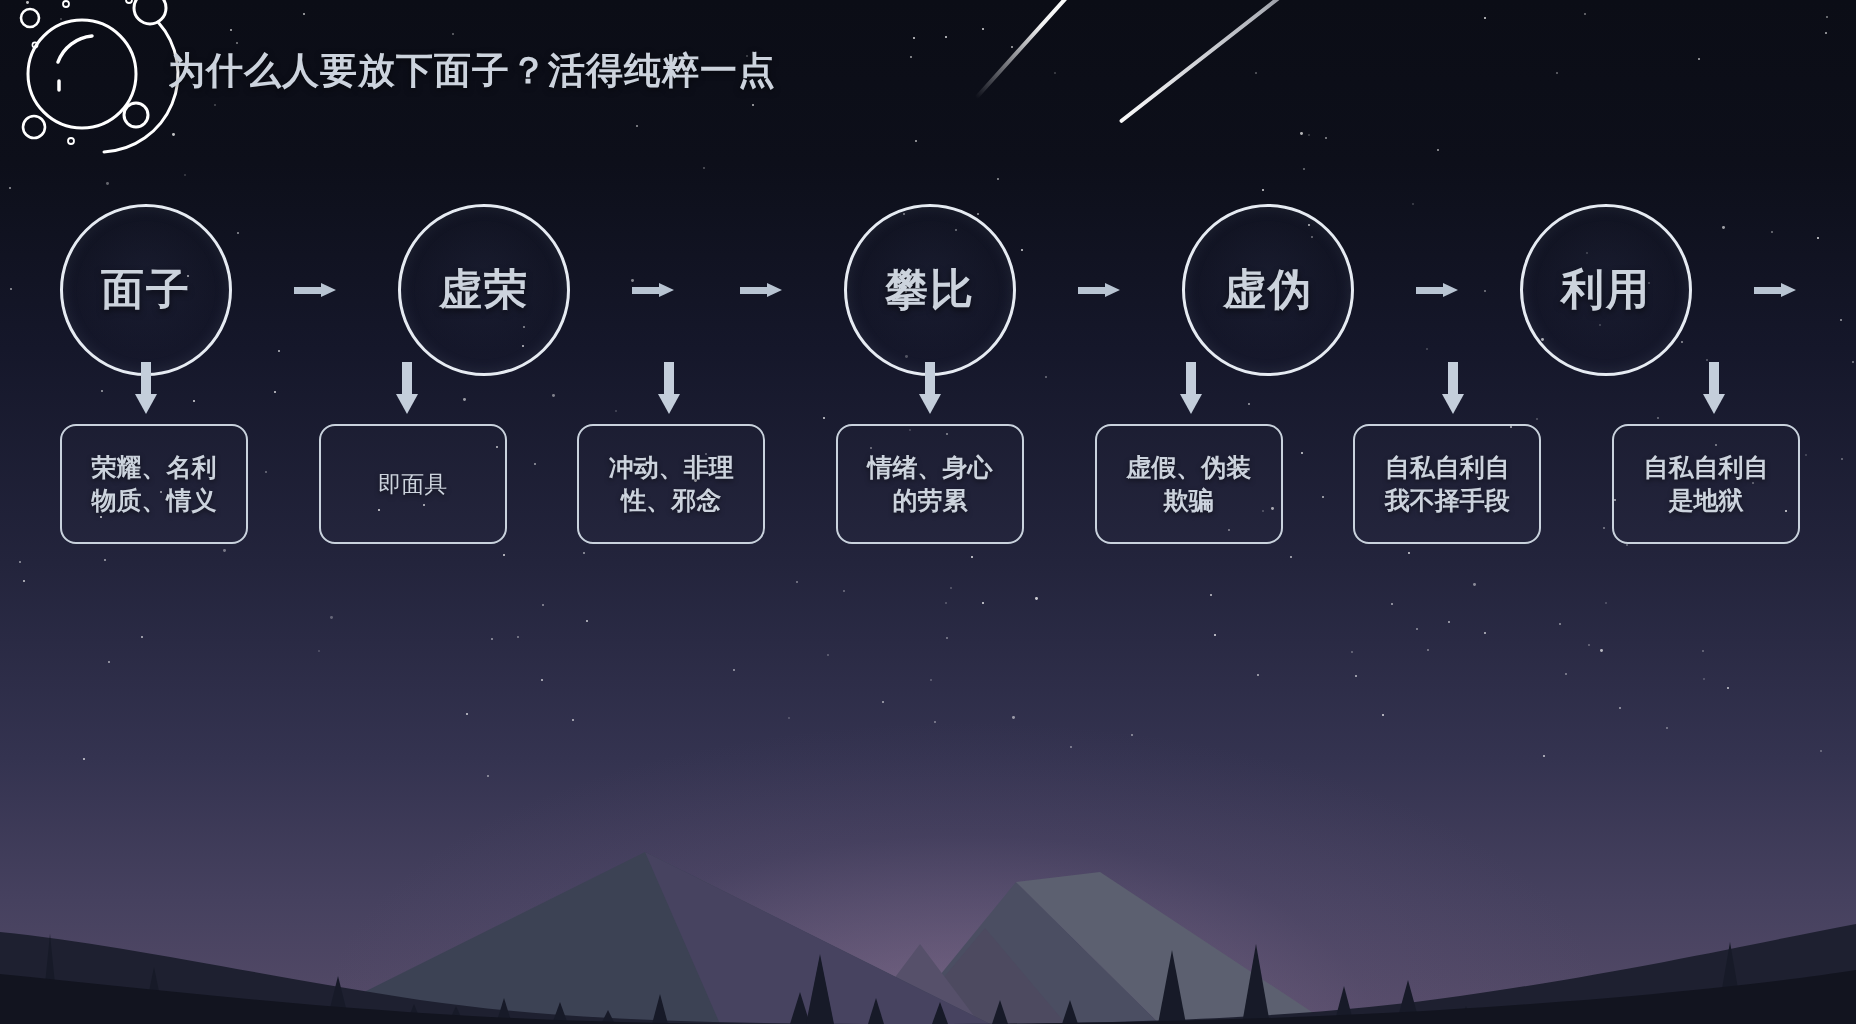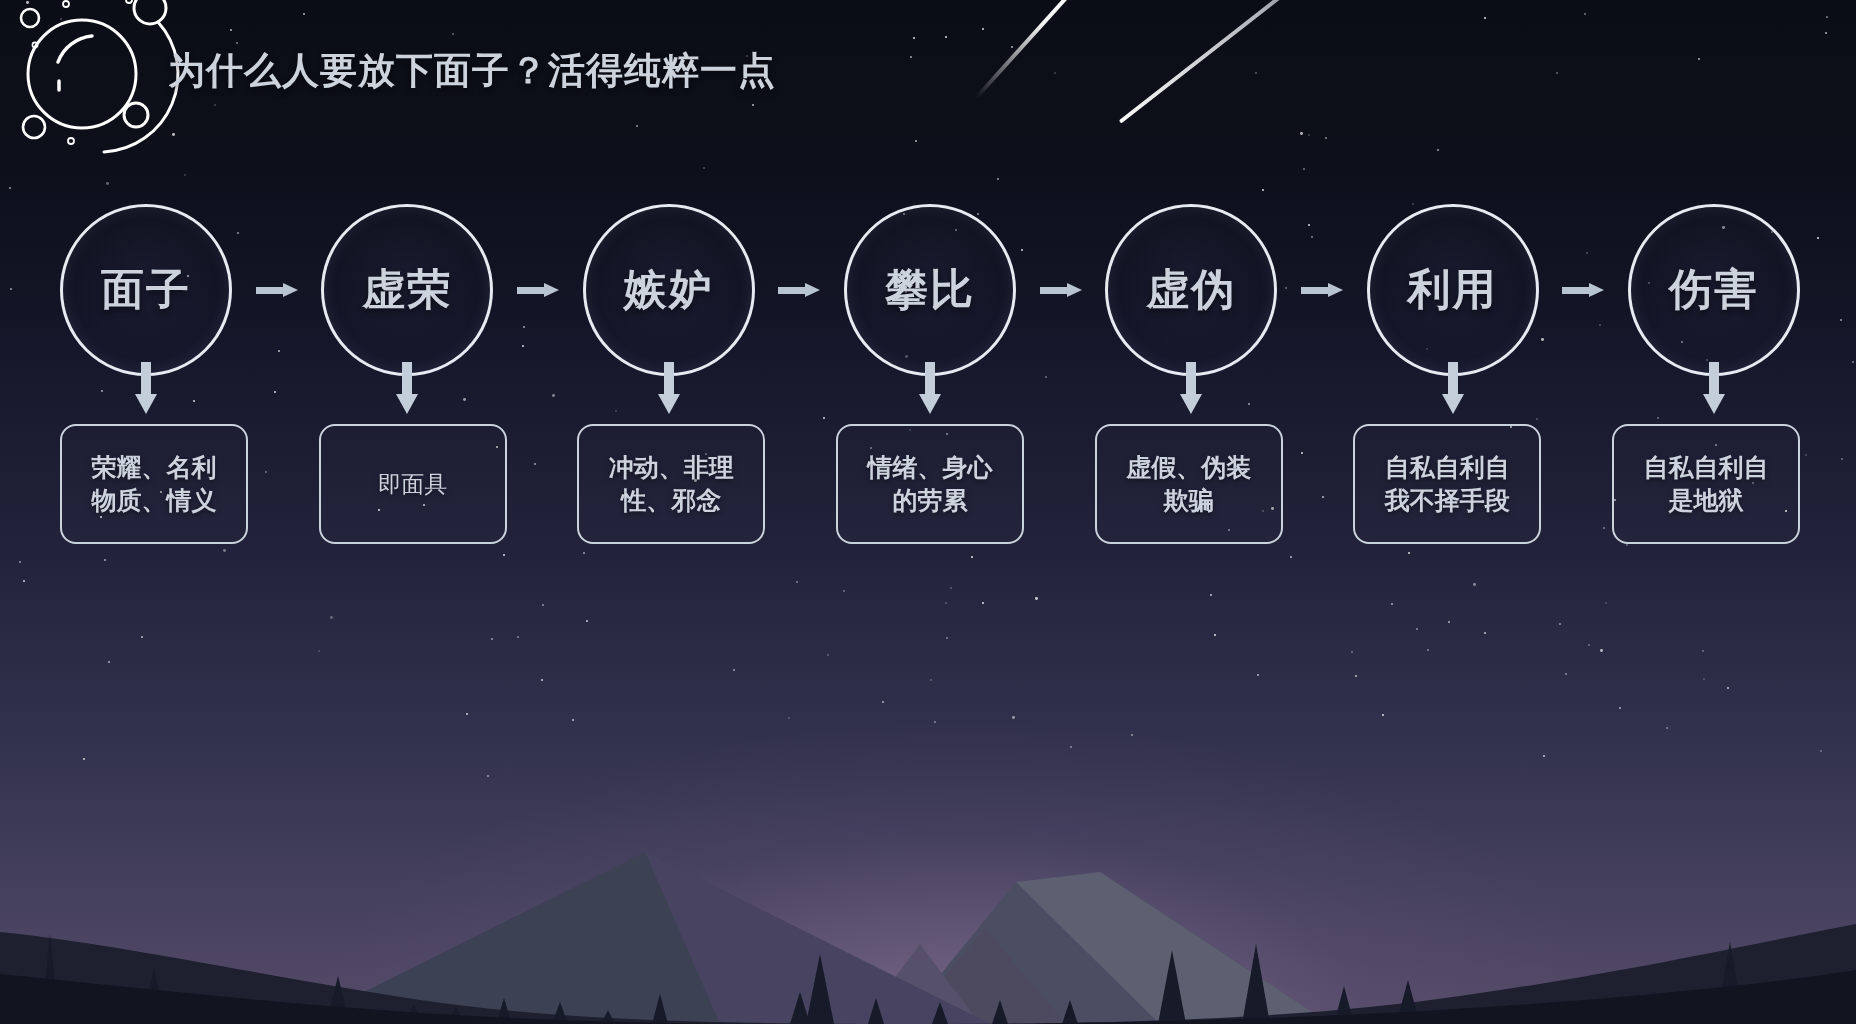--- a/index.html
+++ b/index.html
@@ -393,25 +393,20 @@
       </div>
     <div class="node-wrap">
       <div class="circle">
         <span class="circle-label">虚荣</span>
       </div>
     </div>
     <div class="arrow-right">
         <span class="shaft"></span>
         <span class="head"></span>
       </div>
-    <div class="node-wrap">
-      <div class="circle">
-        <span class="circle-label">嫉妒</span>
-      </div>
-    </div>
     <div class="arrow-right">
         <span class="shaft"></span>
         <span class="head"></span>
       </div>
     <div class="node-wrap">
       <div class="circle">
         <span class="circle-label">攀比</span>
       </div>
     </div>
     <div class="arrow-right">
@@ -429,25 +424,20 @@
       </div>
     <div class="node-wrap">
       <div class="circle">
         <span class="circle-label">利用</span>
       </div>
     </div>
     <div class="arrow-right">
         <span class="shaft"></span>
         <span class="head"></span>
       </div>
-    <div class="node-wrap">
-      <div class="circle">
-        <span class="circle-label">伤害</span>
-      </div>
-    </div>
   </div>
 
   <div id="downs">
     <div class="down-slot">
         <div class="arrow-down">
           <span class="shaft"></span>
           <span class="head"></span>
         </div>
       </div>
     <div class="down-slot">

